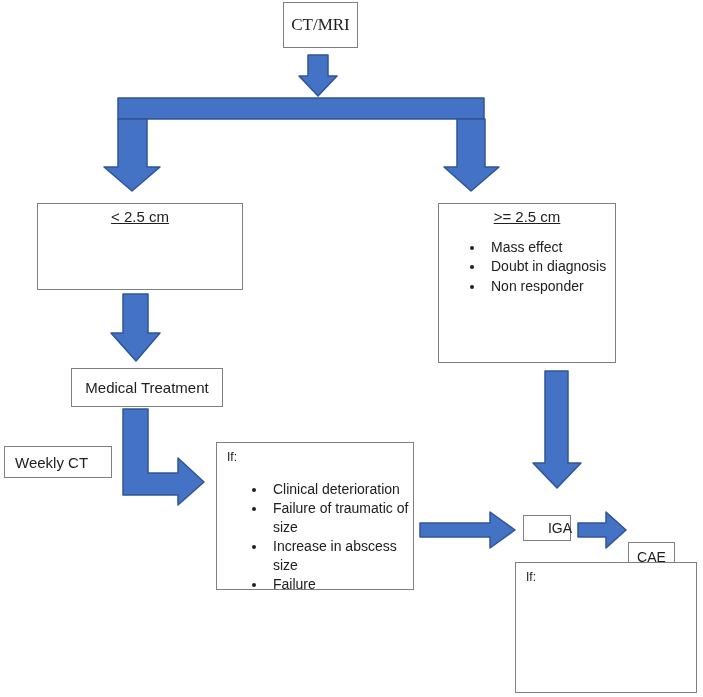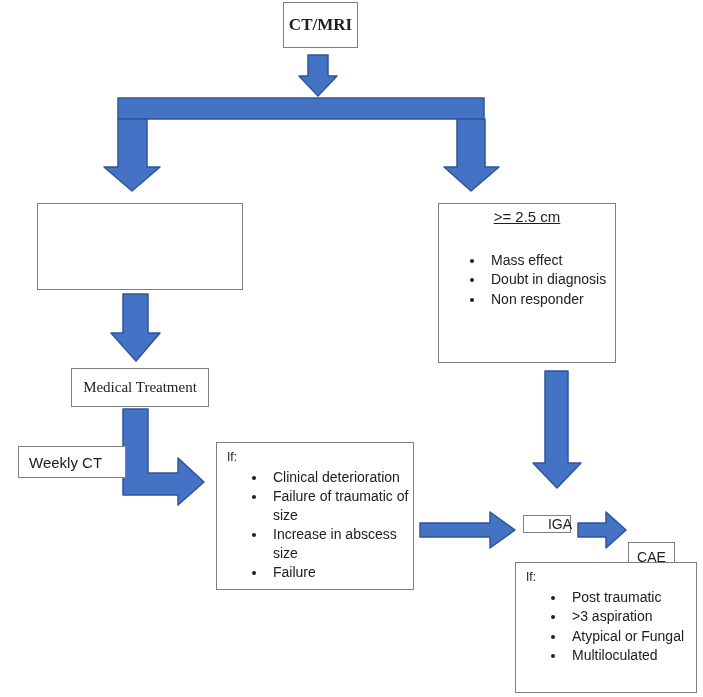--- a/index.html
+++ b/index.html
@@ -15,40 +15,40 @@
   #arrow-layer polygon, #arrow-layer rect {
     stroke:#2F5597; stroke-width:1.5; stroke-linejoin:round;
   }
   .box {
     position:absolute;
     background:#ffffff;
     border:1.5px solid #7f7f7f;
     box-sizing:border-box;
   }
   .box.center { display:flex; align-items:center; justify-content:center; }
-  .serif-label { font-family:"Liberation Serif", serif; font-size:17px;font-weight:bold; }
+  .serif-label { font-family:"Liberation Serif", serif; font-size:17px; }
   .label-md { font-size:15px; }
   .label-sm { font-size:14px; }
   .box-title {
     text-align:center;
     font-size:15px;
     text-decoration:underline;
     padding-top:4px;
   }
   ul.bullets {
     margin:3px 0 0 0;
     padding-left:46px;
     list-style:disc;
     font-size:14px;
     line-height:1.32;
   }
   ul.bullets li { padding-left:6px; margin-bottom:1px; }
-  ul.bullets.gap-top { margin-top:26px; }
+  ul.bullets.gap-top { margin-top:13px; }
   .if-label { font-size:12px; padding:7px 0 0 10px; }
-  .if-box ul.bullets { padding-left:50px; margin-top:4px; }
+  .if-box ul.bullets { padding-left:50px; margin-top:16px; }
   .weekly-inner { padding-left:10px; font-size:15px; }
 </style>
 </head>
 <body>
 
 <div id="canvas">
 
   <svg id="arrow-layer" viewBox="0 0 703 697" xmlns="http://www.w3.org/2000/svg">
 
     <polygon points="308,55 328,55 328,76 337,76 318,96 299,76 308,76" fill="#4472C4"></polygon>
@@ -68,60 +68,55 @@
     <polygon points="420,523 490,523 490,512 515,530 490,548 490,537 420,537" fill="#4472C4"></polygon>
 
     <polygon points="578,523 606,523 606,512 626,530 606,548 606,537 578,537" fill="#4472C4"></polygon>
   </svg>
 
   <div class="box center" style="left:283px; top:2px; width:75px; height:46px;">
     <span class="serif-label">CT/MRI</span>
   </div>
 
   <div class="box" style="left:37px; top:203px; width:206px; height:87px;">
+    <div class="box-title">&lt; 2.5 cm</div>
   </div>
 
   <div class="box" style="left:438px; top:203px; width:178px; height:160px;">
     <div class="box-title">&gt;= 2.5 cm</div>
     <ul class="bullets gap-top">
       <li>Mass effect</li>
       <li>Doubt in diagnosis</li>
       <li>Non responder</li>
     </ul>
   </div>
 
-  <div class="box center" style="left:71px; top:368px; width:138px; height:39px;font-family:Liberation Serif, serif;">
+  <div class="box center" style="left:71px; top:368px; width:152px; height:39px;">
     <span class="label-md">Medical Treatment</span>
   </div>
 
-  <div class="box" style="left:18px; top:446px; width:108px; height:32px; display:flex; align-items:center;">
+  <div class="box" style="left:4px; top:446px; width:108px; height:32px; display:flex; align-items:center;">
     <span class="weekly-inner">Weekly CT</span>
   </div>
 
   <div class="box if-box" style="left:216px; top:442px; width:198px; height:148px;">
     <div class="if-label">If:</div>
     <ul class="bullets">
       <li>Clinical deterioration</li>
       <li>Failure of traumatic of size</li>
       <li>Increase in abscess size</li>
       <li>Failure</li>
     </ul>
   </div>
 
-  <div class="box center" style="left:523px; top:515px; width:48px; height:18px;padding-left:26px;">
+  <div class="box center" style="left:523px; top:515px; width:48px; height:26px;padding-left:26px;">
     <span class="label-sm">IGA</span>
   </div>
 
   <div class="box center" style="left:628px; top:542px; width:47px; height:30px;">
     <span class="label-sm">CAE</span>
   </div>
 
   <div class="box if-box" style="left:515px; top:562px; width:182px; height:131px;">
     <div class="if-label">If:</div>
-    <ul class="bullets">
-      <li>Post traumatic</li>
-      <li>&gt;3 aspiration</li>
-      <li>Atypical or Fungal</li>
-      <li>Multiloculated</li>
-    </ul>
   </div>
 
 </div>
 
 </body></html>

